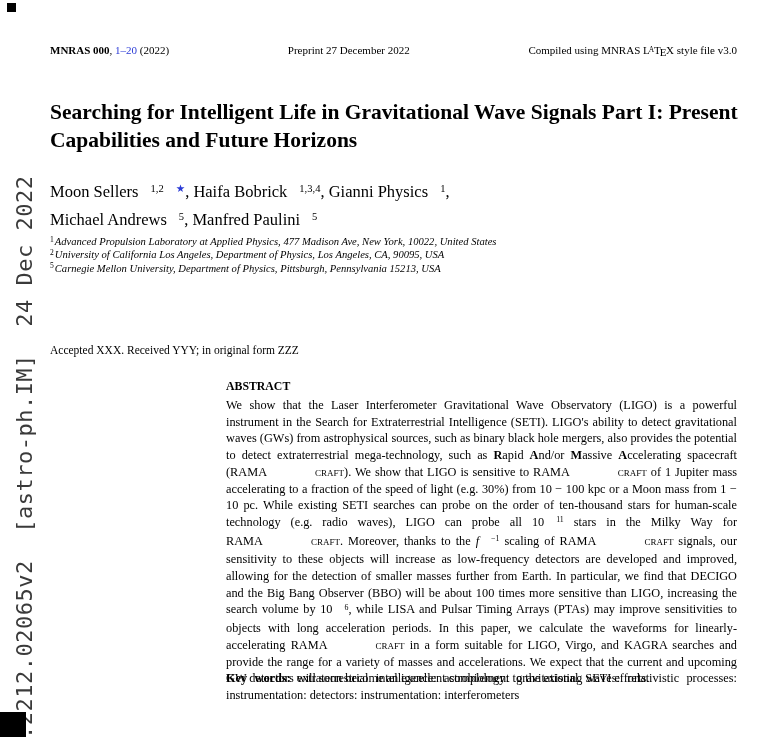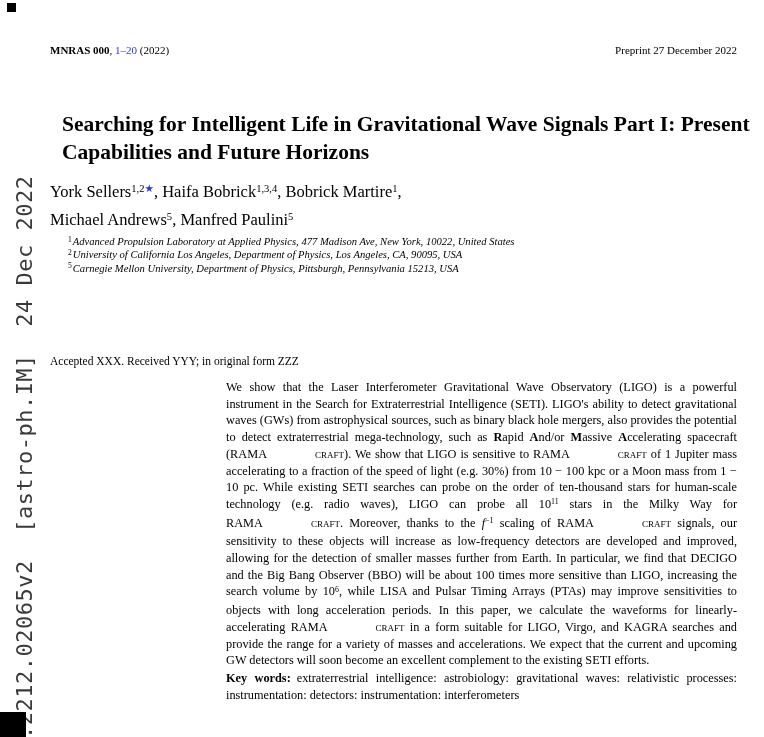--- a/index.html
+++ b/index.html
@@ -26,72 +26,74 @@
   .header{
     position:absolute;left:50px;top:44px;width:687px;
     display:flex;justify-content:space-between;align-items:flex-start;
     font-size:11px;
   }
   .title{
     position:absolute;left:50px;top:98px;width:700px;
     font-size:21.5px;font-weight:bold;line-height:1.32;
   }
   .authors{position:absolute;left:50px;top:179px;font-size:16.5px;line-height:26px;}
-  .affs{position:absolute;left:68px;top:236px;font-size:10.6px;line-height:12.4px;}
+  .affs{position:absolute;left:50px;top:236px;font-size:10.6px;line-height:12.4px;}
   .aff-sup{font-size:7.6px;position:relative;top:-0.45em;font-style:normal;margin-right:1px;}
   .aff-text{font-style:italic;}
-  .history{position:absolute;left:50px;top:355px;font-size:11.5px;}
+  .history{position:absolute;left:50px;top:344px;font-size:11.5px;}
   .abstract{position:absolute;left:226px;top:379px;width:511px;}
   .abstract-heading{font-weight:bold;font-size:11.8px;margin:0 0 3px 0;}
   .abstract-body{font-size:12.3px;line-height:16.7px;text-align:justify;}
   .keywords{
     position:absolute;left:226px;top:670px;width:511px;
     font-size:12.3px;line-height:16.7px;text-align:justify;
   }
   
   .rt-bold{font-weight:bold;}
   .rt-it{font-style:italic;}
   .rt-link{color:var(--link);}
   .rt-star{color:var(--star);}
-  .rt-sup{font-size:64%;position:relative;top:-0.5em;}
+  .rt-sup{font-size:64%;position:relative;top:-0.5em;margin-left:12px;}
   .rt-sc{font-variant:small-caps;margin-left:48px;}
   .rt-kwlabel{margin-right:6px;}
   .rt-latexA{font-size:68%;position:relative;top:-0.28em;margin-left:-0.12em;margin-right:-0.04em;}
   .rt-latexE{position:relative;top:0.18em;margin-left:-0.08em;margin-right:-0.04em;}
 </style>
 </head>
 <body>
 
 <div class="page">
 
   <div class="corner-tl"></div>
 
   <div class="watermark">:2212.02065v2  [astro-ph.IM]  24 Dec 2022</div>
 
   <div class="header">
     <span><span class="rt-bold">MNRAS 000</span><span>, </span><span class="rt-link">1–20</span><span> (2022)</span></span>
     <span>Preprint 27 December 2022</span>
+    <span><span>Compiled using MNRAS L</span><span class="rt-latexA">A</span><span>T</span><span class="rt-latexE">E</span><span>X style file v3.0</span></span>
   </div>
 
-  <h1 class="title" style="margin:12px;">Searching for Intelligent Life in Gravitational Wave Signals Part I: Present Capabilities and Future Horizons</h1>
+  <h1 class="title" style="margin:0;">Searching for Intelligent Life in Gravitational Wave Signals Part I: Present Capabilities and Future Horizons</h1>
 
   <div class="authors">
-    <div><span>York Sellers</span><span class="rt-sup">1,2</span><span class="rt-sup rt-star">★</span><span>, Haifa Bobrick</span><span class="rt-sup">1,3,4</span><span>, Bobrick Martire</span><span class="rt-sup">1</span><span>,</span></div>
+    <div><span>Moon Sellers</span><span class="rt-sup">1,2</span><span class="rt-sup rt-star">★</span><span>, Haifa Bobrick</span><span class="rt-sup">1,3,4</span><span>, Gianni Physics</span><span class="rt-sup">1</span><span>,</span></div>
     <div><span>Michael Andrews</span><span class="rt-sup">5</span><span>, Manfred Paulini</span><span class="rt-sup">5</span></div>
   </div>
 
   <div class="affs">
     <div><span class="aff-sup">1</span><span class="aff-text">Advanced Propulsion Laboratory at Applied Physics, 477 Madison Ave, New York, 10022, United States</span></div>
     <div><span class="aff-sup">2</span><span class="aff-text">University of California Los Angeles, Department of Physics, Los Angeles, CA, 90095, USA</span></div>
     <div><span class="aff-sup">5</span><span class="aff-text">Carnegie Mellon University, Department of Physics, Pittsburgh, Pennsylvania 15213, USA</span></div>
   </div>
 
   <div class="history">Accepted XXX. Received YYY; in original form ZZZ</div>
 
   <div class="abstract">
+    <div class="abstract-heading">ABSTRACT</div>
     <div class="abstract-body"><span>We show that the Laser Interferometer Gravitational Wave Observatory (LIGO) is a powerful instrument in the Search for Extraterrestrial Intelligence (SETI). LIGO's ability to detect gravitational waves (GWs) from astrophysical sources, such as binary black hole mergers, also provides the potential to detect extraterrestrial mega-technology, such as </span><span class="rt-bold">R</span><span>apid </span><span class="rt-bold">A</span><span>nd/or </span><span class="rt-bold">M</span><span>assive </span><span class="rt-bold">A</span><span>ccelerating spacecraft (</span><span>RAMA</span><span class="rt-sc">craft</span><span>). We show that LIGO is sensitive to </span><span>RAMA</span><span class="rt-sc">craft</span><span> of 1 Jupiter mass accelerating to a fraction of the speed of light (e.g. 30%) from 10 − 100 kpc or a Moon mass from 1 − 10 pc. While existing SETI searches can probe on the order of ten-thousand stars for human-scale technology (e.g. radio waves), LIGO can probe all 10</span><span class="rt-sup">11</span><span> stars in the Milky Way for </span><span>RAMA</span><span class="rt-sc">craft</span><span>. Moreover, thanks to the </span><span class="rt-it">f</span><span class="rt-sup">−1</span><span> scaling of </span><span>RAMA</span><span class="rt-sc">craft</span><span> signals, our sensitivity to these objects will increase as low-frequency detectors are developed and improved, allowing for the detection of smaller masses further from Earth. In particular, we find that DECIGO and the Big Bang Observer (BBO) will be about 100 times more sensitive than LIGO, increasing the search volume by 10</span><span class="rt-sup">6</span><span>, while LISA and Pulsar Timing Arrays (PTAs) may improve sensitivities to objects with long acceleration periods. In this paper, we calculate the waveforms for linearly-accelerating </span><span>RAMA</span><span class="rt-sc">craft</span><span> in a form suitable for LIGO, Virgo, and KAGRA searches and provide the range for a variety of masses and accelerations. We expect that the current and upcoming GW detectors will soon become an excellent complement to the existing SETI efforts.</span></div>
   </div>
 
   <div class="keywords"><span class="rt-bold rt-kwlabel">Key words:</span><span>extraterrestrial intelligence: astrobiology: gravitational waves: relativistic processes: instrumentation: detectors: instrumentation: interferometers</span></div>
 
   <div class="corner-bl"></div>
 
 </div>
 
 </body></html>

